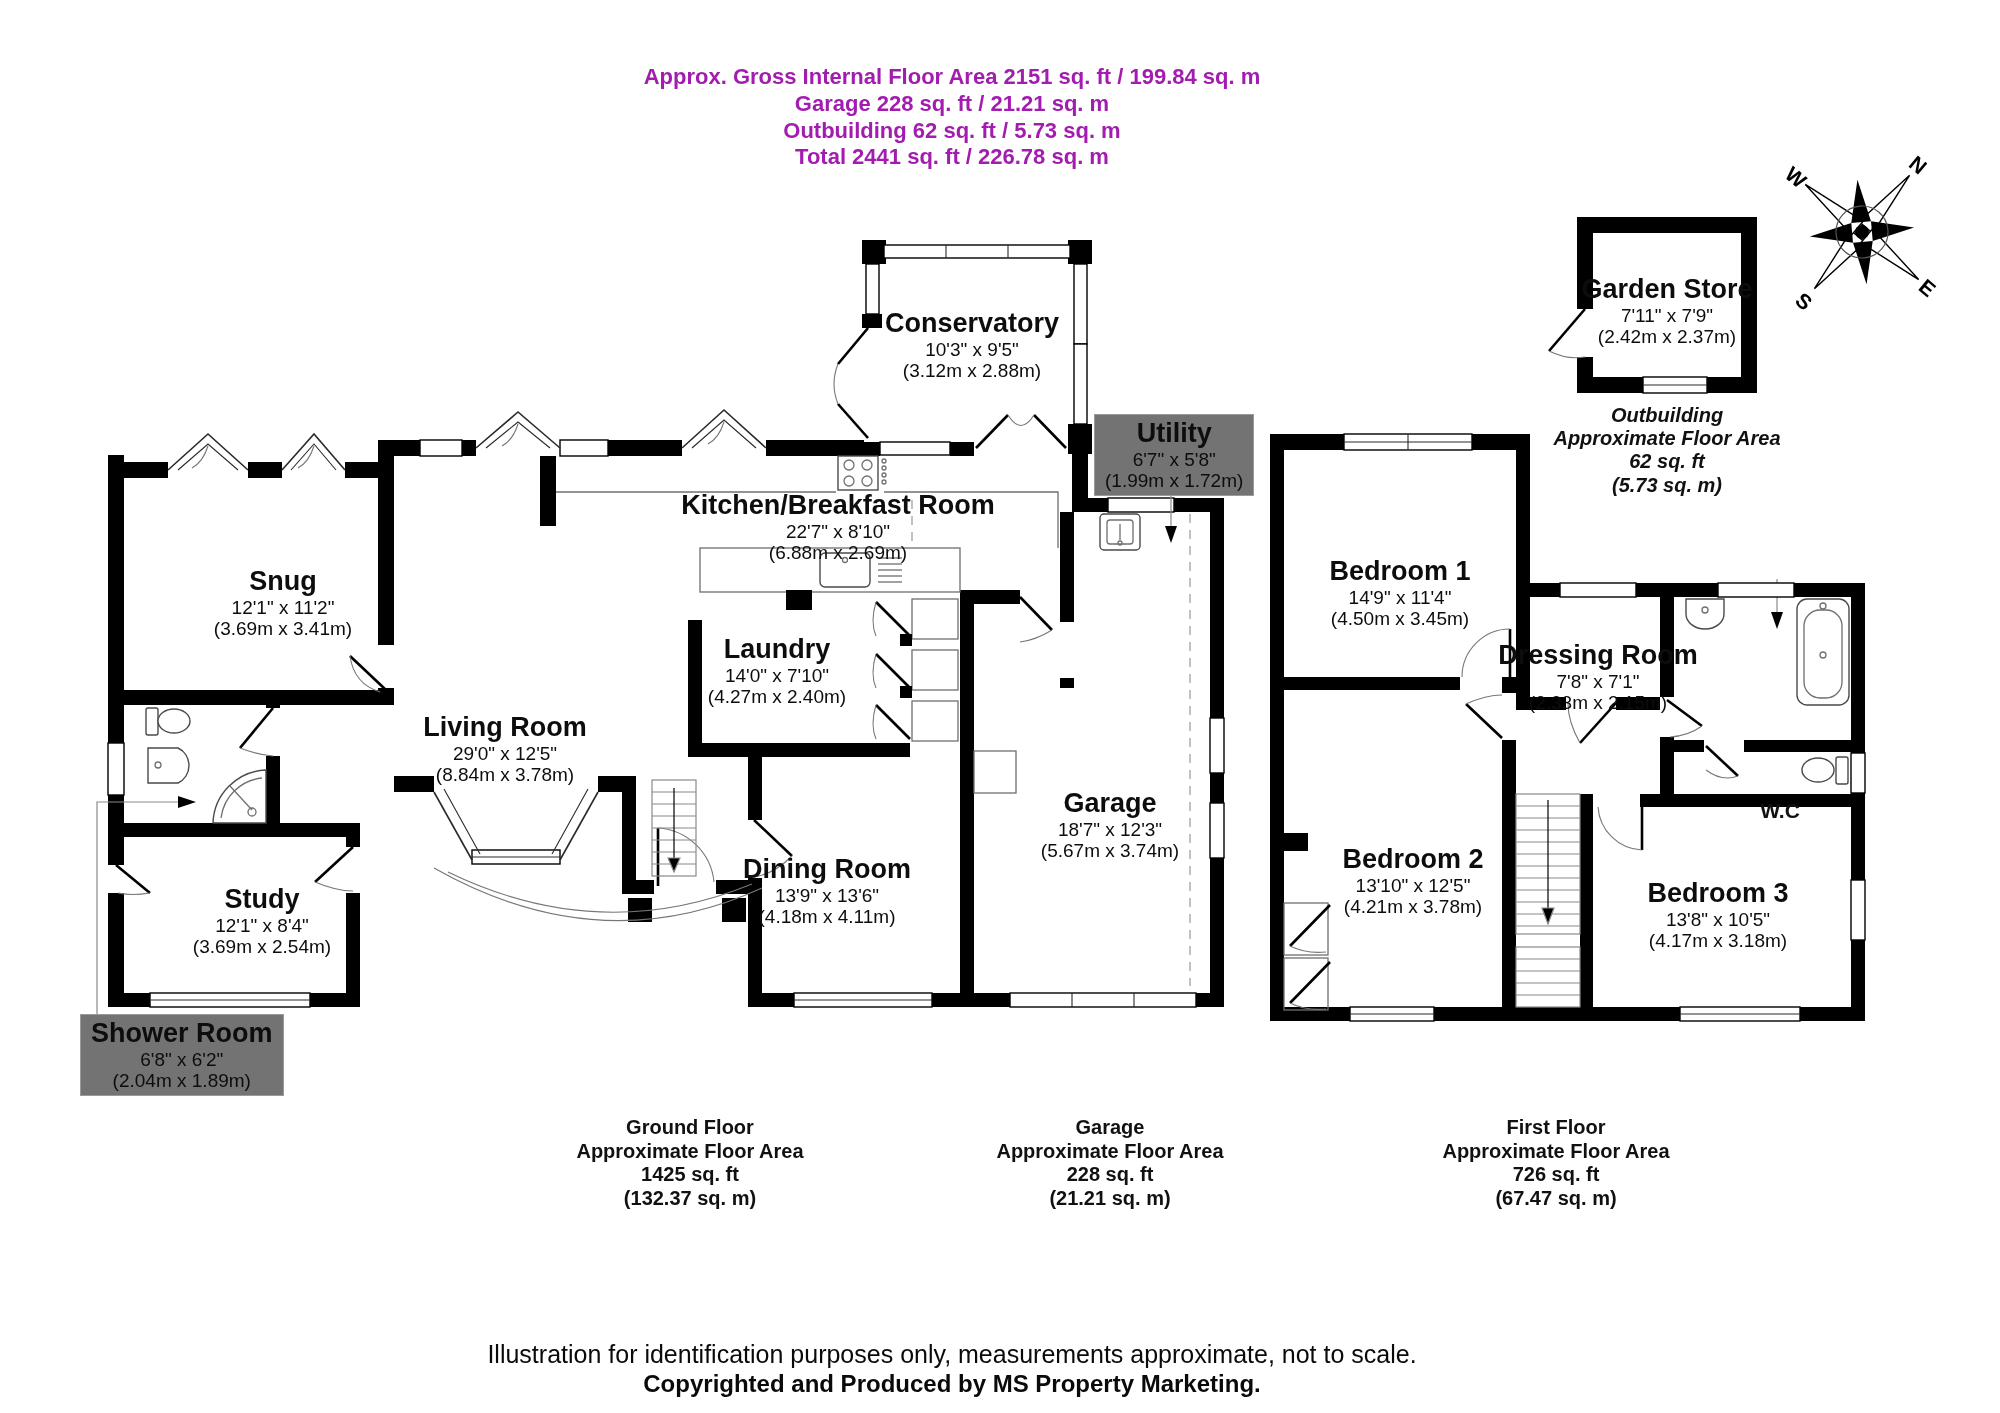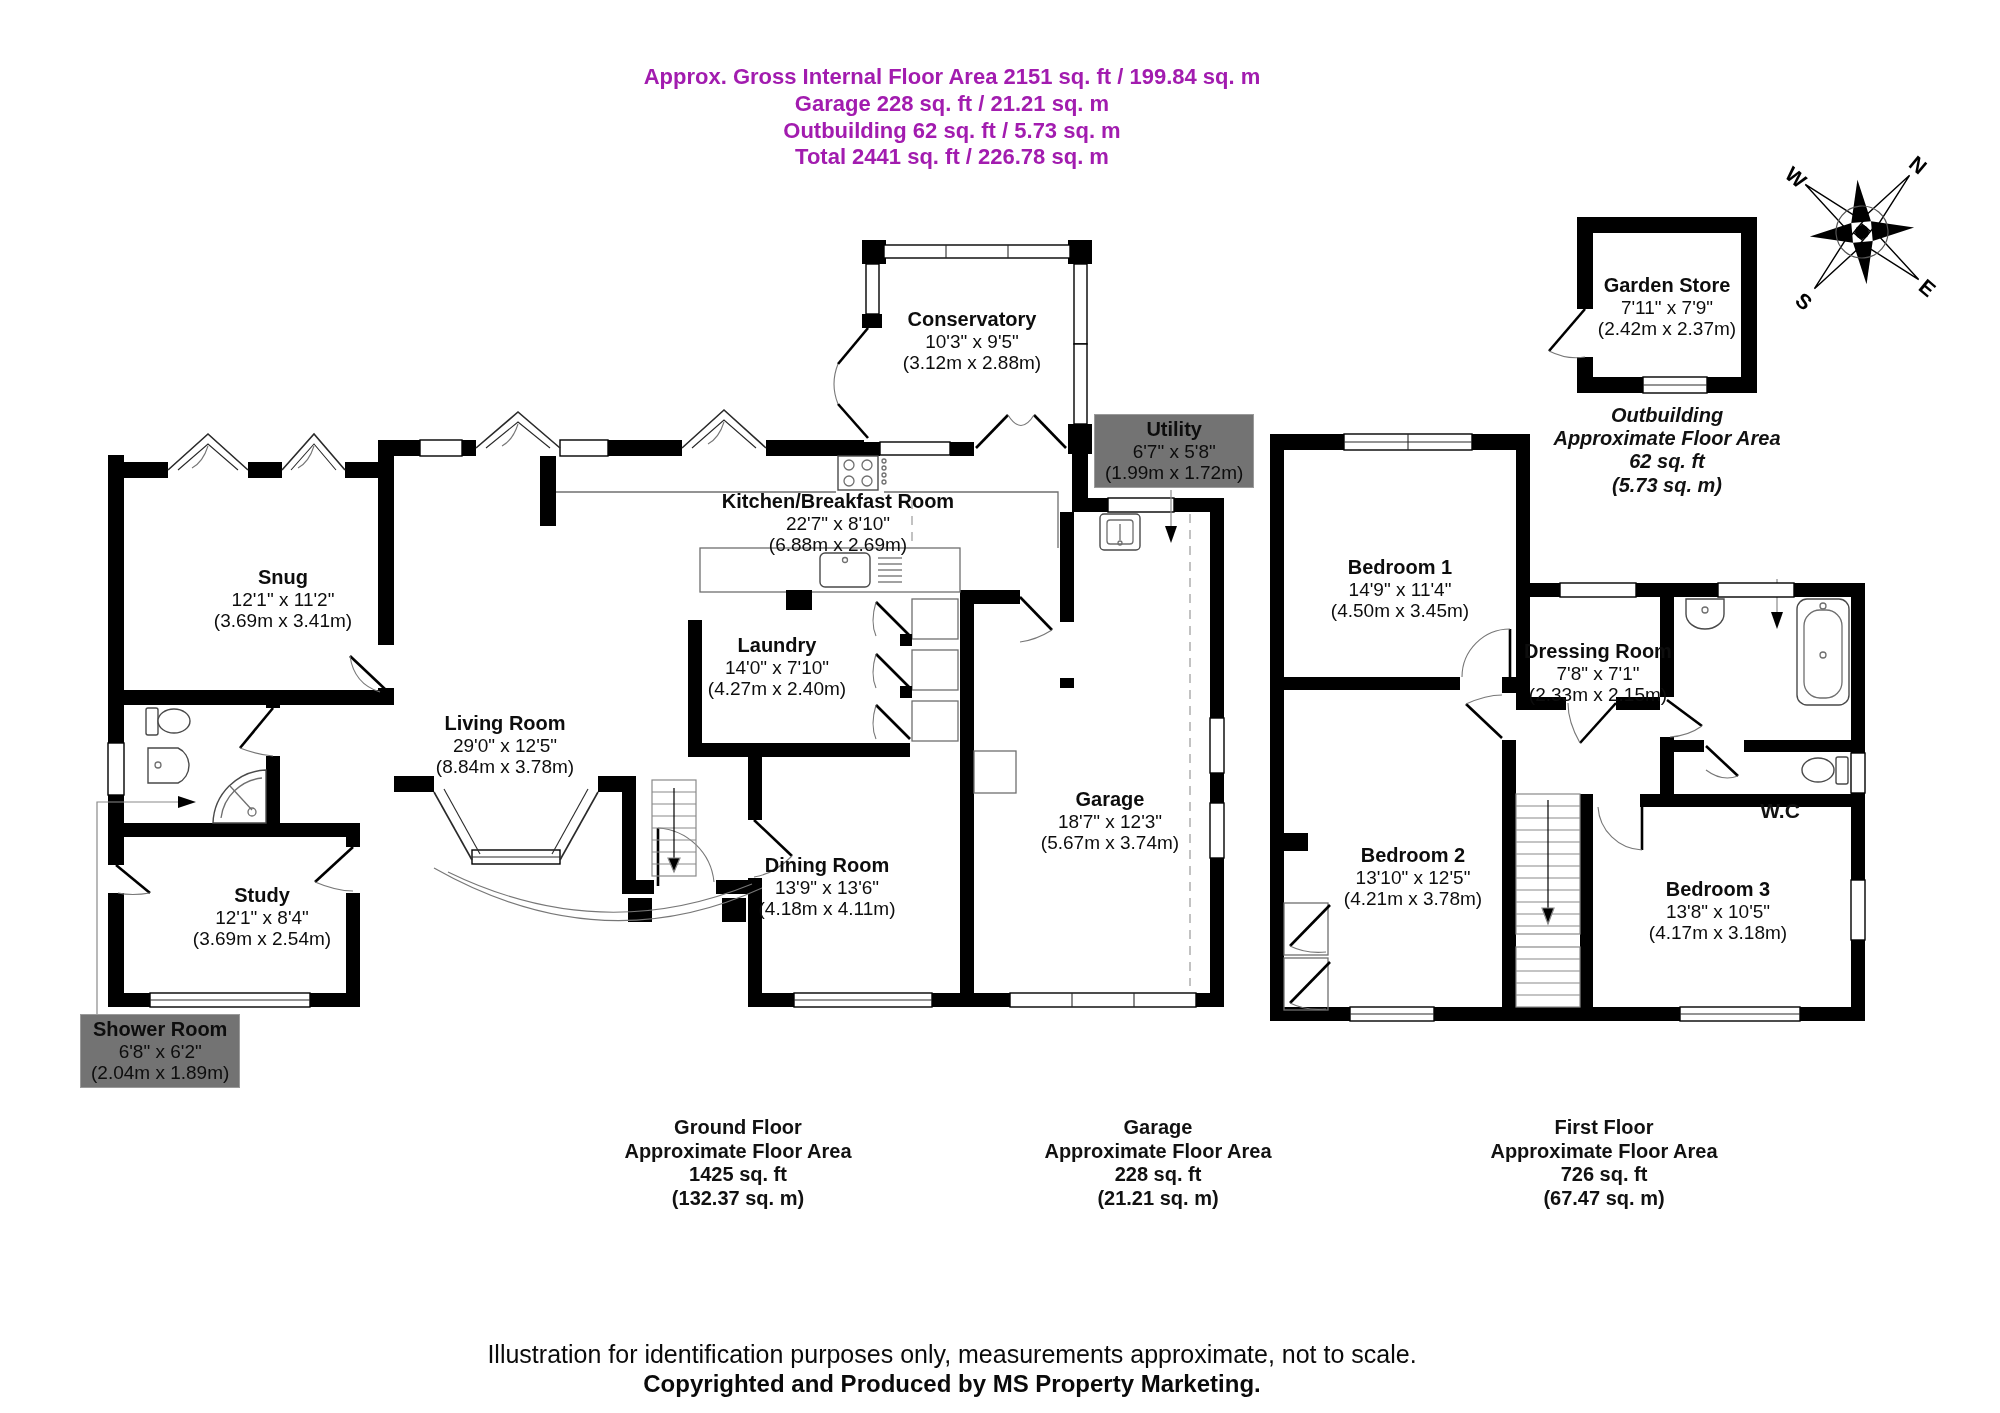--- a/index.html
+++ b/index.html
@@ -9,35 +9,35 @@
   }
   .plan-svg{position:absolute;left:0;top:0;width:2000px;height:1413px;}
   .header{
     position:absolute;left:952px;top:64px;transform:translateX(-50%);
     text-align:center;font-weight:bold;font-size:22px;line-height:1.22;white-space:nowrap;color:#a21caf;
   }
   .room-label{
     position:absolute;transform:translateX(-50%);text-align:center;
     white-space:nowrap;line-height:1.14;color:#0d0d0d;
   }
-  .rname{font-weight:bold;font-size:20px;}
+  .rname{font-weight:bold;font-size:27px;}
   .rdim{font-size:19px;}
   .boxed{
     transform:none;border:1px solid #9a9a9a;background:#737373;padding:3px 10px;
   }
   .wc-label{
     position:absolute;transform:translate(-50%,-50%);font-weight:bold;font-size:21px;white-space:nowrap;margin-top:41px;
   }
   .caption-block{
     position:absolute;transform:translateX(-50%);text-align:center;font-weight:bold;
     font-size:20px;line-height:1.16;white-space:nowrap;font-style:italic;
   }
   .area-label{
     position:absolute;transform:translateX(-50%);text-align:center;font-weight:bold;
-    font-size:20px;line-height:1.18;white-space:nowrap;margin-left:48px;
+    font-size:20px;line-height:1.18;white-space:nowrap;
   }
   .footer1{
     position:absolute;left:952px;top:1340px;transform:translateX(-50%);
     font-size:25px;white-space:nowrap;color:#0a0a0a;
   }
   .footer2{
     position:absolute;left:952px;top:1370px;transform:translateX(-50%);
     font-size:24px;font-weight:bold;white-space:nowrap;color:#0a0a0a;
   }
   

